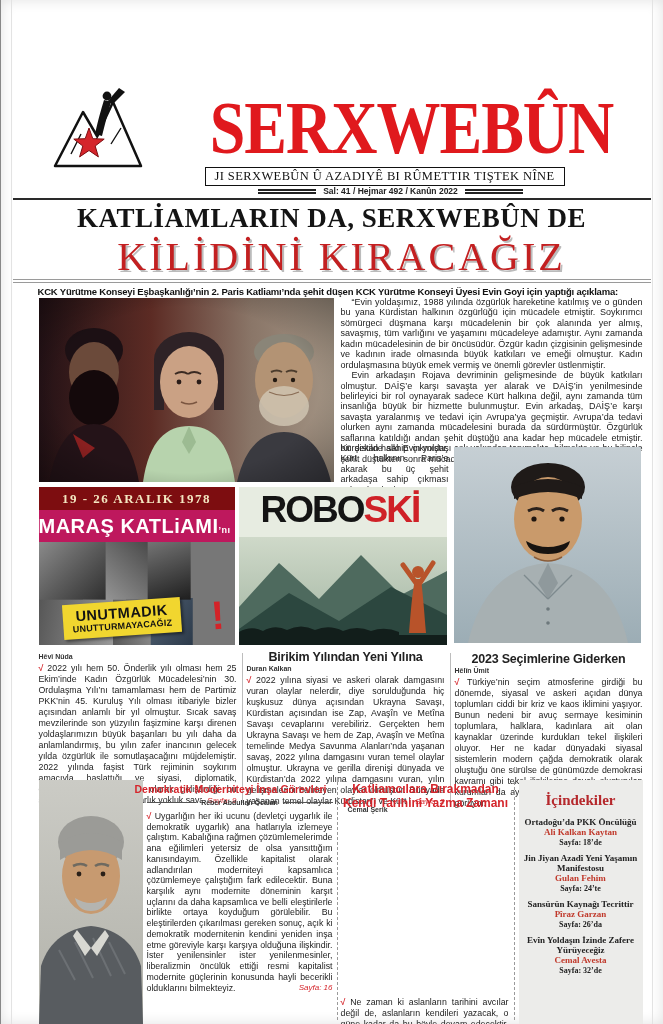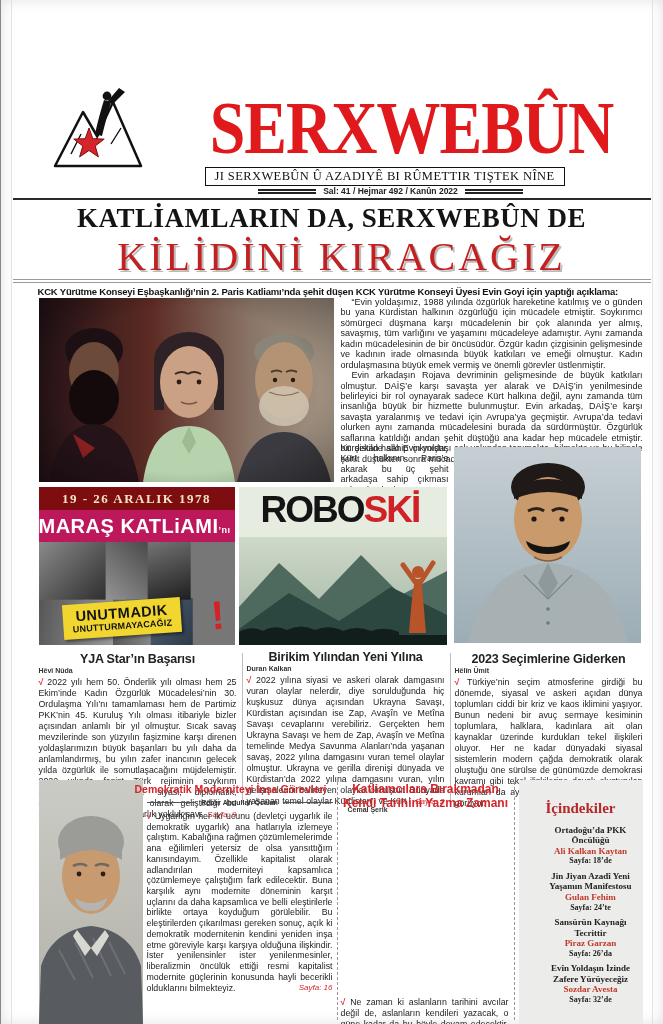--- a/index.html
+++ b/index.html
@@ -99,23 +99,23 @@
   .f1authorrow .name{ font-size:7px; font-weight:bold; color:#333; white-space:nowrap;}
   .f1body{ left:146px; top:811px; width:186px; }
   .fbody{ position:relative; font-size:8.8px; line-height:1.22; text-align:justify; color:#222;}
   .f2title{ left:340px; top:783px; width:170px; text-align:center; font-weight:900;
     font-size:12px; line-height:1.15; color:#d5252b;}
   .f2author{ left:347px; top:806px; font-size:7px; font-weight:bold; color:#333;}
   .f2body{ left:340px; top:815px; width:168px; }
 
   
   .toc{ left:518px; top:780px; width:124px; height:244px; background:#ececea;
-    text-align:center; font-family:"Liberation Serif", serif; padding:20px 4px;}
+    text-align:center; font-family:"Liberation Serif", serif; padding:12px 4px;}
   .toc-title{ font-size:15px; font-weight:bold; color:#b5282c; margin-bottom:8px;}
-  .toc-item{ margin-bottom:5px;margin-left:20px; }
+  .toc-item{ margin-bottom:5px; }
   .toc-item .t{ font-size:9px; font-weight:bold; color:#222; line-height:1.15;}
   .toc-item .a{ font-size:9px; font-weight:bold; color:#c0392b; line-height:1.2;}
   .toc-item .p{ font-size:8px; font-weight:bold; color:#222; line-height:1.2;}
 
   .edge{ top:0; bottom:0; width:0; border-left:1px solid #e3e3e3; }
 </style>
 </head>
 <body>
 
 <div id="page">
@@ -245,21 +245,20 @@
       <path d="M176,42 C173,58 172,72 170,96 L187,96 C185,72 184,58 182,42 Z" fill="#b8532a"></path>
       <path d="M177,46 L164,28 M181,46 L194,26" stroke="#b8532a" stroke-width="5" stroke-linecap="round"></path>
       <circle cx="179" cy="35" r="6" fill="#b8532a"></circle>
     </svg>
   </div>
 
   <div class="abs colsep" style="left:241px"></div>
   <div class="abs colsep" style="left:449px"></div>
 
   <div id="mcol1" class="abs mcol">
-    <div class="title">YJA Star’ın Başarısı</div>
     <div class="author">Hêvî Nûda</div>
     <div class="colbody">
       <span class="chk">√</span>
       <span>2022 yılı hem 50. Önderlik yılı olması hem 25 Ekim’inde Kadın Özgürlük Mücadelesi’nin 30. Ordulaşma Yılı’nı tamamlaması hem de Partimiz PKK’nin 45. Kuruluş Yılı olması itibariyle bizler açısından anlamlı bir yıl olmuştur. Sıcak savaş mevzilerinde son yüzyılın faşizmine karşı direnen yoldaşlarımızın büyük başarıları bu yılı daha da anlamlandırmış, bu yılın zafer inancının gelecek yılda özgürlük ile somutlaşacağını müjdelemiştir. 2022 yılında faşist Türk rejiminin soykırım amacıyla başlattığı ve siyasi, diplomatik, ekonomik, politik, sosyal olarak geliştirdiği bu savaş, Kürtler için de bir varlık yokluk savaşıdır.</span>
       <span class="pageref">Sayfa: 9</span>
     </div>
   </div>
   <div id="mcol2" class="abs mcol">
     <div class="title">Birikim Yılından Yeni Yılına</div>
     <div class="author">Duran Kalkan</div>
@@ -338,17 +337,17 @@
       <div class="a">Gulan Fehim</div>
       <div class="p">Sayfa: 24’te</div>
     </div>
     <div class="toc-item">
       <div class="t">Sansürün Kaynağı Tecrittir</div>
       <div class="a">Pîraz Garzan</div>
       <div class="p">Sayfa: 26’da</div>
     </div>
     <div class="toc-item">
       <div class="t">Evîn Yoldaşın İzinde Zafere Yürüyeceğiz</div>
-      <div class="a">Sozdar Avesta</div>
+      <div class="a">Cemal Avesta</div>
       <div class="p">Sayfa: 32’de</div>
     </div>
   </div>
 </div>
 
 </body></html>

